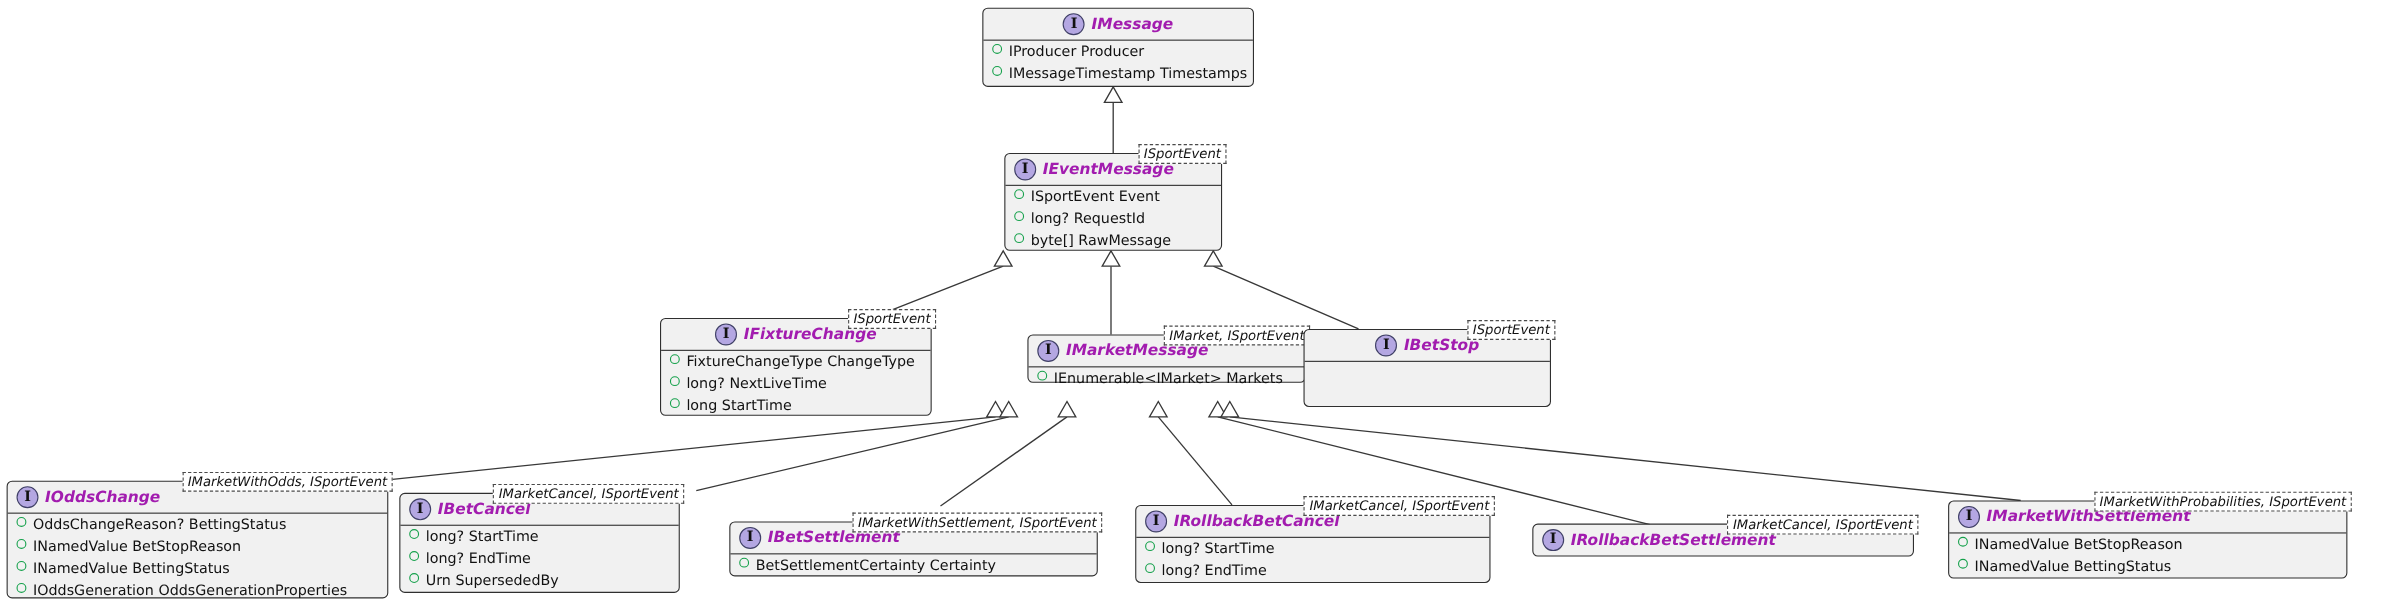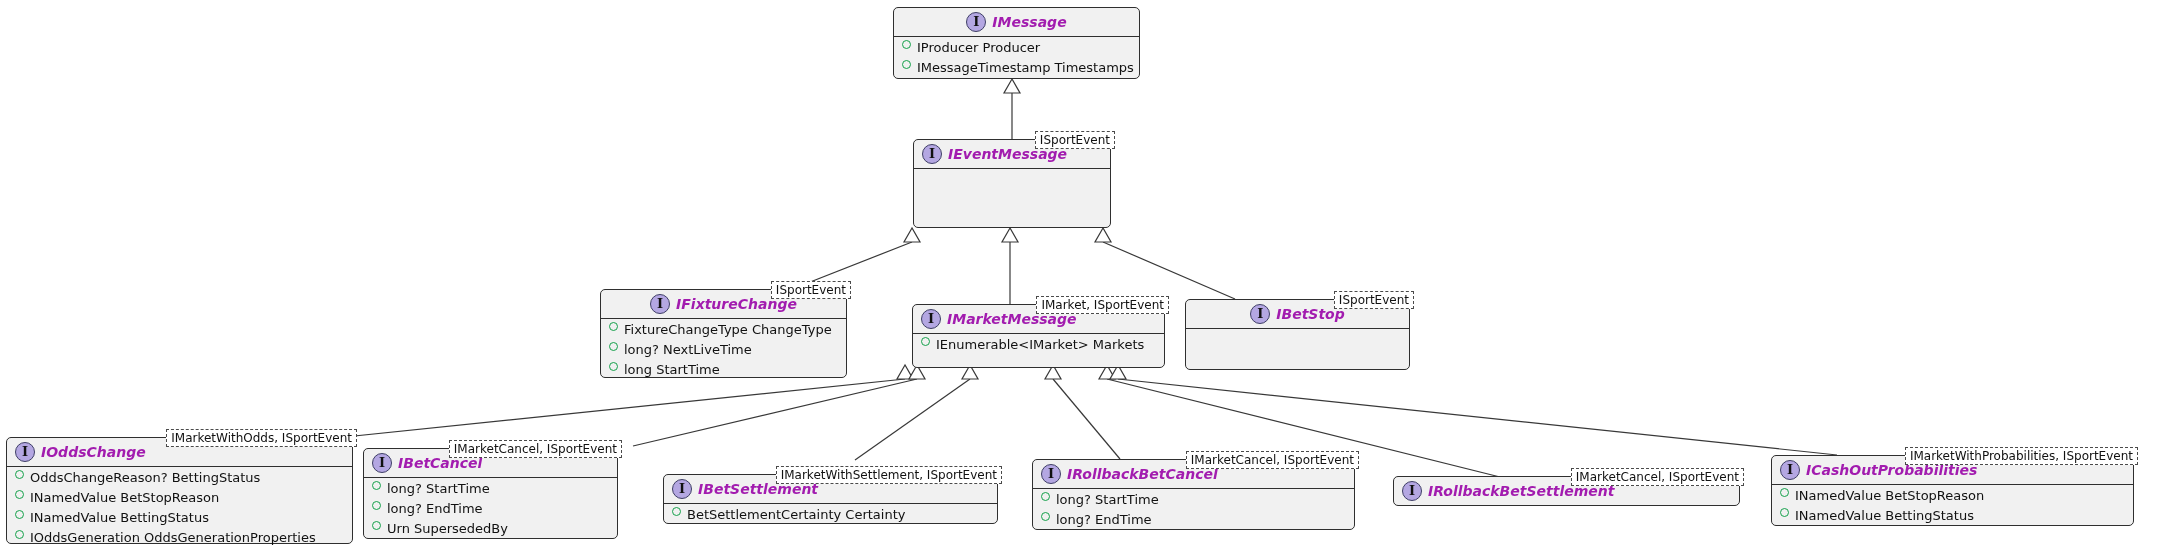--- a/index.html
+++ b/index.html
@@ -18,21 +18,21 @@
           border:1px solid #3F3F66; display:flex; align-items:center; justify-content:center;
           font-family:"DejaVu Serif","Liberation Serif",serif; font-weight:bold;
           font-size:13px; color:#111; flex:0 0 auto; line-height:18px; }
   .cname { font-style:italic; font-weight:bold; font-size:14px; color:#a21caf; white-space:nowrap; }
   .members { padding:3px 8px 2px 8px; }
   .row { display:flex; gap:6px; height:20px; }
   .dot { width:7px; height:7px; border:1.5px solid #15A14B; border-radius:50%;
          flex:0 0 auto; box-sizing:content-box; background:transparent; }
   .mtext { font-size:13px; color:#111; white-space:nowrap; }
   .gtag { position:absolute; top:-9px; right:-5px; background:#FFFFFF;
-          border:1px dashed #4A4A4A; padding:0 4px; font-size:12px; 
+          border:1px dashed #4A4A4A; padding:0 4px; font-size:12px; font-style:italic;
           line-height:16px; white-space:nowrap; z-index:3; color:#111; }
 </style>
 </head>
 <body>
 
 <div class="canvas">
 
   <svg class="edges" width="2176" height="550">
     <g>
       <line x1="1012" y1="93" x2="1012" y2="139"></line>
@@ -96,20 +96,34 @@
   </div>
 
   <div class="uml-class has-members" style="left:913px;top:139px;width:198px;height:89px">
     <div class="gtag">ISportEvent</div>
     <div class="hdr">
       <span class="spot">
           <span>I</span>
         </span>
       <span class="cname">IEventMessage</span>
     </div>
+    <div class="members">
+      <div class="row">
+          <span class="dot"></span>
+          <span class="mtext">ISportEvent Event</span>
+        </div>
+      <div class="row">
+          <span class="dot"></span>
+          <span class="mtext">long? RequestId</span>
+        </div>
+      <div class="row">
+          <span class="dot"></span>
+          <span class="mtext">byte[] RawMessage</span>
+        </div>
+    </div>
   </div>
 
   <div class="uml-class has-members" style="left:600px;top:289px;width:247px;height:89px">
     <div class="gtag">ISportEvent</div>
     <div class="hdr center">
       <span class="spot">
           <span>I</span>
         </span>
       <span class="cname">IFixtureChange</span>
     </div>
@@ -122,21 +136,21 @@
           <span class="dot"></span>
           <span class="mtext">long? NextLiveTime</span>
         </div>
       <div class="row">
           <span class="dot"></span>
           <span class="mtext">long StartTime</span>
         </div>
     </div>
   </div>
 
-  <div class="uml-class has-members" style="left:912px;top:304px;width:253px;height:64px">
+  <div class="uml-class has-members" style="left:934px;top:304px;width:253px;height:44px">
     <div class="gtag">IMarket, ISportEvent</div>
     <div class="hdr">
       <span class="spot">
           <span>I</span>
         </span>
       <span class="cname">IMarketMessage</span>
     </div>
     <div class="members">
       <div class="row">
           <span class="dot"></span>
@@ -252,21 +266,21 @@
       <span class="cname">IRollbackBetSettlement</span>
     </div>
   </div>
 
   <div class="uml-class has-members" style="left:1771px;top:455px;width:363px;height:71px">
     <div class="gtag">IMarketWithProbabilities, ISportEvent</div>
     <div class="hdr">
       <span class="spot">
           <span>I</span>
         </span>
-      <span class="cname">ICashOutProbabilities</span>
+      <span class="cname">IMarketWithSettlement</span>
     </div>
     <div class="members">
       <div class="row">
           <span class="dot"></span>
           <span class="mtext">INamedValue BetStopReason</span>
         </div>
       <div class="row">
           <span class="dot"></span>
           <span class="mtext">INamedValue BettingStatus</span>
         </div>

